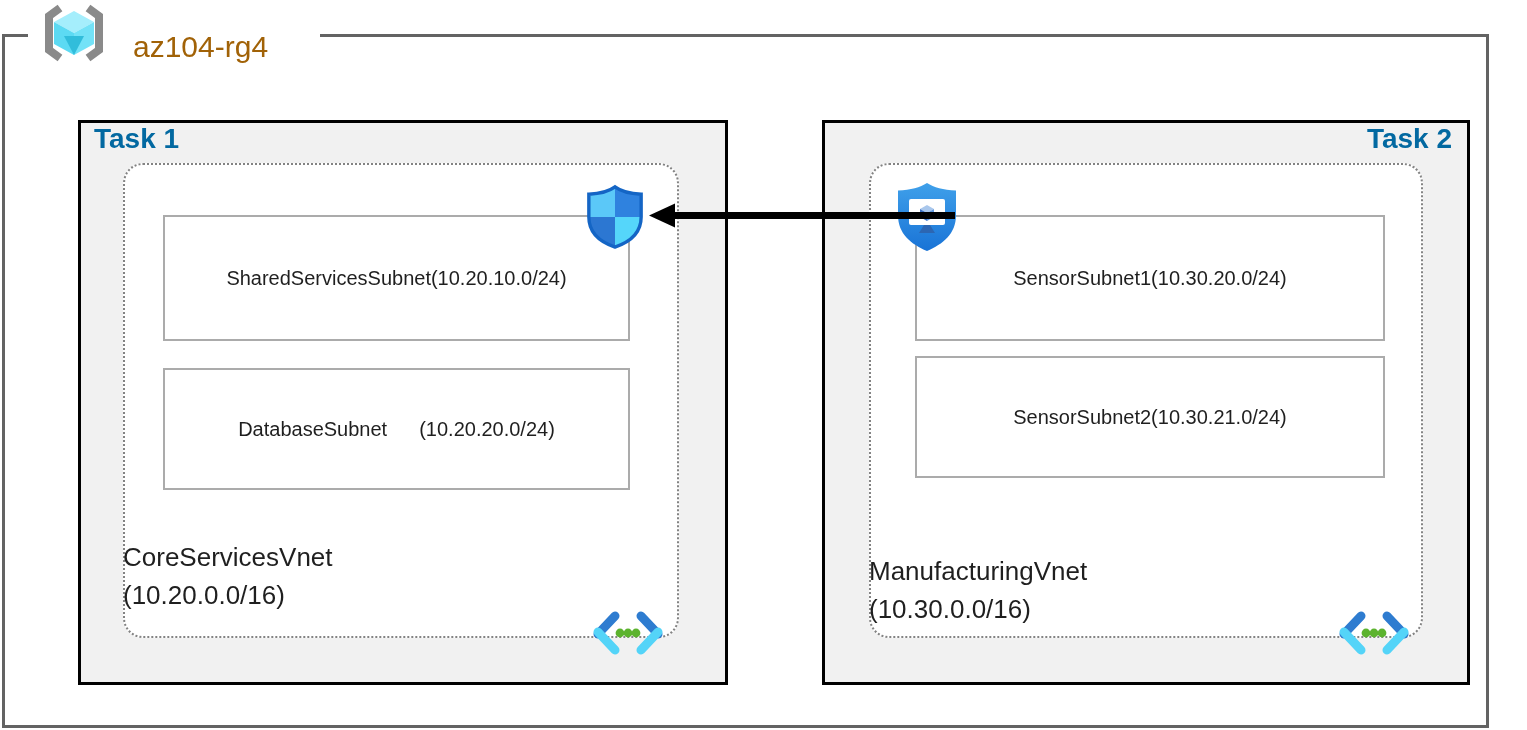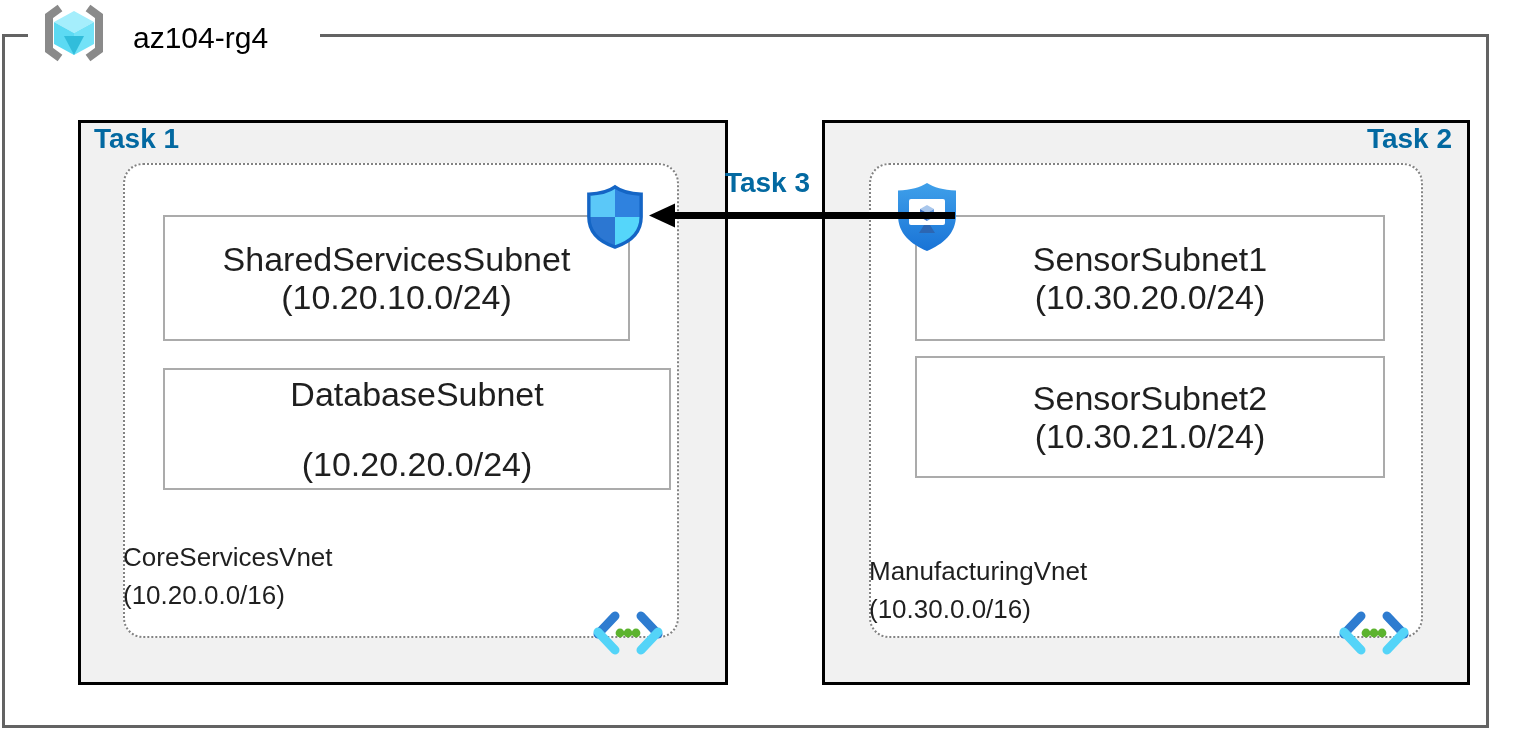--- a/index.html
+++ b/index.html
@@ -5,39 +5,39 @@
   html,body{margin:0;padding:0;background:#fff;}
   .canvas{
     position:relative;width:1527px;height:730px;background:#ffffff;overflow:hidden;
     font-family:"Liberation Sans","DejaVu Sans",sans-serif;color:#1f1f1f;
   }
   .abs{position:absolute;}
   
   .rg-frame{left:2px;top:34px;width:1487px;height:694px;border:3px solid #636363;box-sizing:border-box;z-index:0;}
   .rg-gap-mask{left:28px;top:30px;width:292px;height:12px;background:#ffffff;z-index:1;}
   .rg-icon{left:34px;top:3px;z-index:2;}
-  .rg-label{left:133px;top:21px;font-size:30px;color:#000000;z-index:2;white-space:nowrap;}
+  .rg-label{left:133px;top:30px;font-size:30px;color:#a16207;z-index:2;white-space:nowrap;}
   
   .task-box{border:3px solid #000;background:#f1f1f1;box-sizing:border-box;z-index:1;}
   .task1{left:78px;top:120px;width:650px;height:565px;}
   .task2{left:822px;top:120px;width:648px;height:565px;}
   .task-label{font-size:28px;font-weight:bold;color:#0369a1;z-index:6;white-space:nowrap;}
   .task1-label{left:94px;top:123px;}
   .task2-label{top:123px;left:1356px;width:96px;text-align:right;}
   .task3-label{left:690px;top:167px;width:155px;text-align:center;z-index:7;}
   
   .vnet-boundary{border:2px dotted #838383;border-radius:20px;background:#ffffff;box-sizing:border-box;z-index:2;}
   .vb1{left:123px;top:163px;width:556px;height:475px;}
   .vb2{left:869px;top:163px;width:554px;height:475px;}
   
   .subnet-box{border:2px solid #ababab;background:#ffffff;box-sizing:border-box;z-index:3;
-    display:flex;flex-direction:column;align-items:center;justify-content:center;
-    font-size:34px;line-height:38px;text-align:center;}
+    display:flex;flex-direction:row;align-items:center;justify-content:center;
+    font-size:20px;line-height:38px;text-align:center;}
   .sn-l1{left:163px;top:215px;width:467px;height:126px;}
-  .sn-l2{left:163px;top:368px;width:508px;height:122px;gap:32px;}
+  .sn-l2{left:163px;top:368px;width:467px;height:122px;gap:32px;}
   .sn-r1{left:915px;top:215px;width:470px;height:126px;}
   .sn-r2{left:915px;top:356px;width:470px;height:122px;justify-content:center;}
   
   .vnet-label{font-size:26px;line-height:38px;text-align:left;z-index:3;}
   .vl1{left:123px;top:538px;width:556px;}
   .vl2{left:869px;top:552px;width:630px;}
   
   .vnet-icon1{left:590px;top:609px;z-index:4;}
   .vnet-icon2{left:1336px;top:609px;z-index:4;}
   .defender-icon{left:584px;top:184px;z-index:5;}
@@ -142,15 +142,14 @@
     <polygon points="32,24 39,28 32,32 25,28" fill="#a9c7ec"></polygon>
     <polygon points="25,28 32,32 32,40 25,36" fill="#3c6fc0"></polygon>
     <polygon points="39,28 32,32 32,40 39,36" fill="#6096db"></polygon>
     <polygon points="29,44 35,44 40,52 24,52" fill="#2c66b2"></polygon>
   </svg>
 
   <svg class="abs arrow" width="315" height="36" viewBox="0 0 315 36">
     <line x1="310" y1="17.5" x2="26" y2="17.5" stroke="#000000" stroke-width="7"></line>
     <polygon points="4,17.5 30,5.5 30,29.5" fill="#000000"></polygon>
   </svg>
-  <div class="abs task-label task3-label">Task 3</div>
 
 </div>
 
 </body></html>

